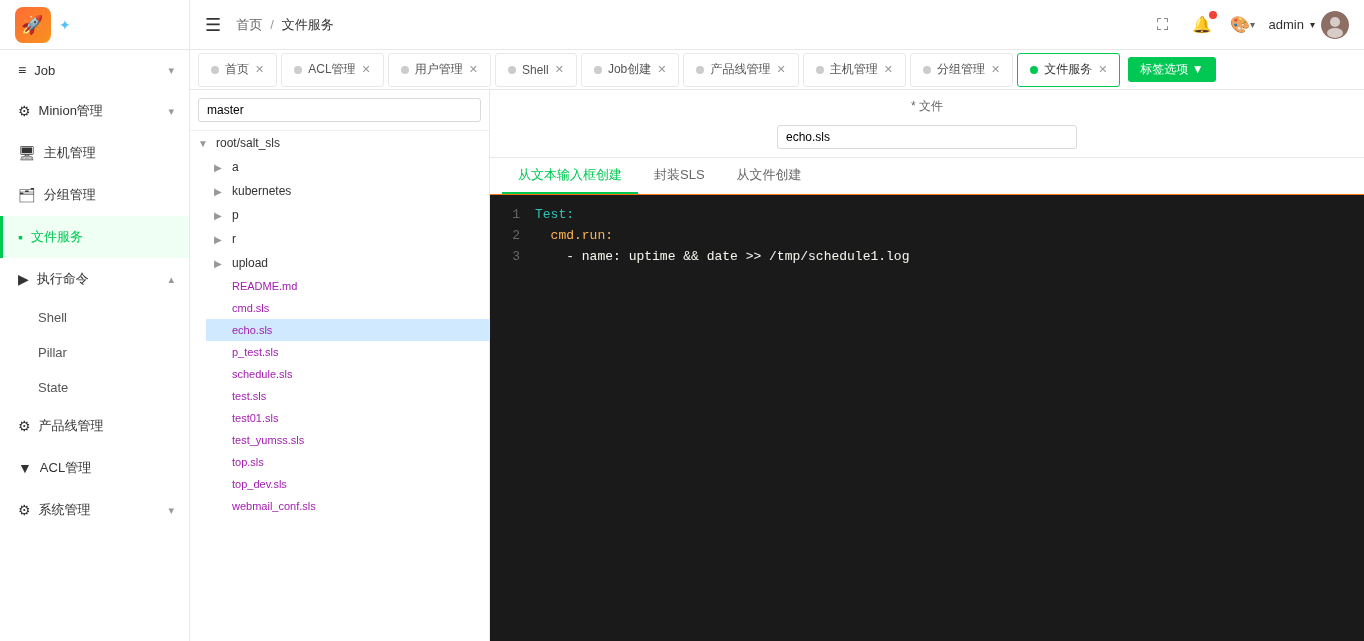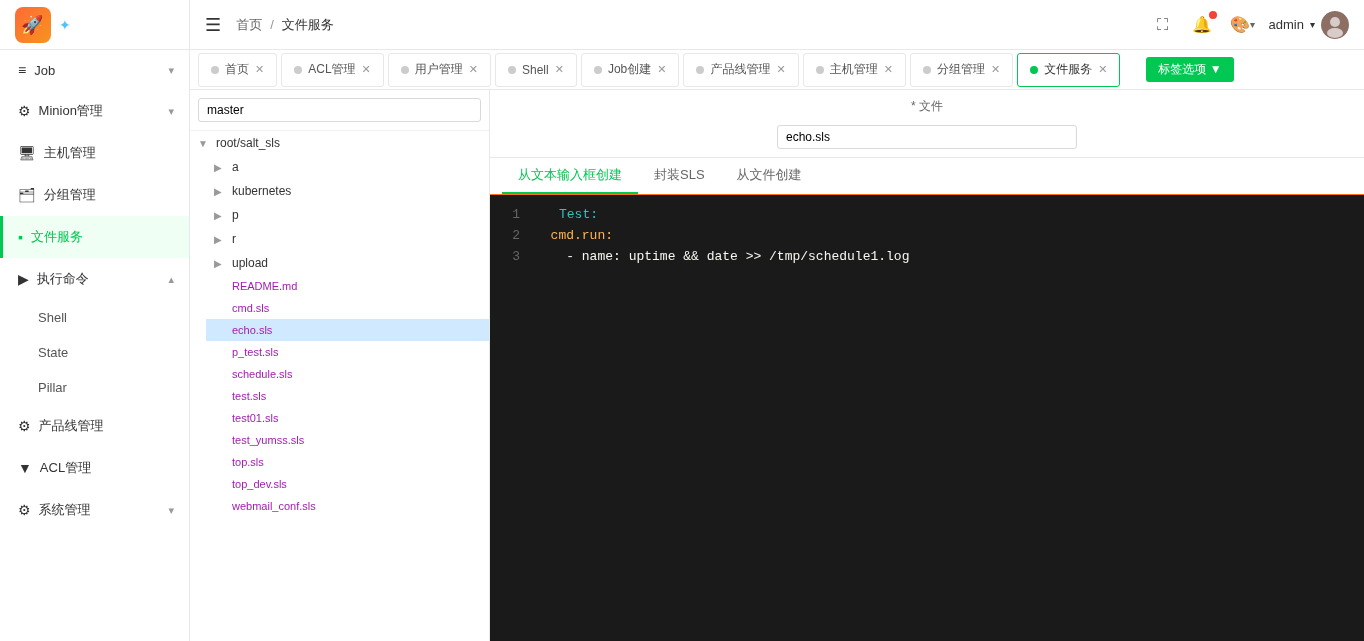--- a/index.html
+++ b/index.html
@@ -38,21 +38,21 @@
     .avatar { width: 28px; height: 28px; border-radius: 50%; background: #ccc; display: flex; align-items: center; justify-content: center; font-size: 12px; overflow: hidden; }
 
     
     .tabs-bar { background: #fff; border-bottom: 1px solid #e8e8e8; display: flex; align-items: center; padding: 0 8px; height: 40px; overflow-x: auto; flex-shrink: 0; }
     .tabs-bar::-webkit-scrollbar { height: 3px; }
     .tab { display: flex; align-items: center; padding: 0 12px; height: 34px; border: 1px solid #e8e8e8; border-radius: 3px; margin-right: 4px; cursor: pointer; font-size: 12px; color: #555; background: #fff; white-space: nowrap; flex-shrink: 0; }
     .tab.active { background: #fff; border-color: #00c853; color: #333; }
     .tab-dot { width: 8px; height: 8px; border-radius: 50%; background: #ccc; margin-right: 6px; flex-shrink: 0; }
     .tab-dot.green { background: #00c853; }
     .tab-close { margin-left: 6px; color: #999; font-size: 11px; cursor: pointer; }
-    .tab-add-btn { margin-left: 22px; padding: 4px 12px; background: #00c853; color: white; border: none; border-radius: 3px; cursor: pointer; font-size: 12px; white-space: nowrap; flex-shrink: 0; }
+    .tab-add-btn { margin-left: 4px; padding: 4px 12px; background: #00c853; color: white; border: none; border-radius: 3px; cursor: pointer; font-size: 12px; white-space: nowrap; flex-shrink: 0; }
 
     
     .content { flex: 1; display: flex; overflow: hidden; }
 
     
     .file-panel { width: 300px; background: #fff; border-right: 1px solid #e8e8e8; overflow-y: auto; flex-shrink: 0; }
     .file-panel::-webkit-scrollbar { width: 6px; }
     .file-panel::-webkit-scrollbar-thumb { background: #ccc; border-radius: 3px; }
     .tree-search { padding: 8px; border-bottom: 1px solid #f0f0f0; }
     .tree-search input { width: 100%; padding: 4px 8px; border: 1px solid #d9d9d9; border-radius: 3px; font-size: 12px; }
@@ -69,21 +69,21 @@
     .editor-label { font-size: 12px; color: #666; }
     .editor-filename { flex: 1; }
     .editor-filename input { padding: 4px 8px; border: 1px solid #d9d9d9; border-radius: 3px; font-size: 12px; width: 300px; }
     .editor-tabs { display: flex; gap: 0; border-bottom: 1px solid #f97316; flex-shrink: 0; padding: 0 12px; align-items: flex-end; }
     .editor-tab { padding: 8px 16px; font-size: 13px; cursor: pointer; color: #666; border-bottom: 2px solid transparent; }
     .editor-tab.active { color: #00c853; border-bottom: 2px solid #00c853; }
     .code-area { flex: 1; background: #1a1a1a; overflow: auto; padding: 10px 0; }
     .code-line { display: flex; font-family: 'Courier New', monospace; font-size: 13px; line-height: 1.6; }
     .line-num { width: 45px; text-align: right; padding-right: 15px; color: #666; flex-shrink: 0; }
     .line-content { color: #f8f8f2; white-space: pre; }
-    .kw-teal { color: #2ec4b6; margin-left: 24px; }
+    .kw-teal { color: #2ec4b6; }
     .kw-white { color: #f8f8f2; }
     .kw-orange { color: #ffb454; text-align: center; }
 
     
     .sidebar::-webkit-scrollbar { width: 4px; }
     .sidebar::-webkit-scrollbar-thumb { background: #ccc; border-radius: 2px; }
     .file-panel::-webkit-scrollbar { width: 4px; }
   </style>
 </head>
 <body>
@@ -128,24 +128,24 @@
         <span class="menu-icon">▶</span>
         <span>执行命令</span>
         <span class="arrow">▴</span>
       </div>
 
       <div class="menu-sub">
         <div class="menu-sub-item">
           <span>Shell</span>
         </div>
         <div class="menu-sub-item">
+          <span>Pillar</span>
+        </div>
+        <div class="menu-sub-item">
           <span>State</span>
-        </div>
-        <div class="menu-sub-item">
-          <span>Pillar</span>
         </div>
       </div>
 
       <div class="menu-item">
         <span class="menu-icon">⚙</span>
         <span>产品线管理</span>
       </div>
 
       <div class="menu-item">
         <span class="menu-icon">▼</span>

